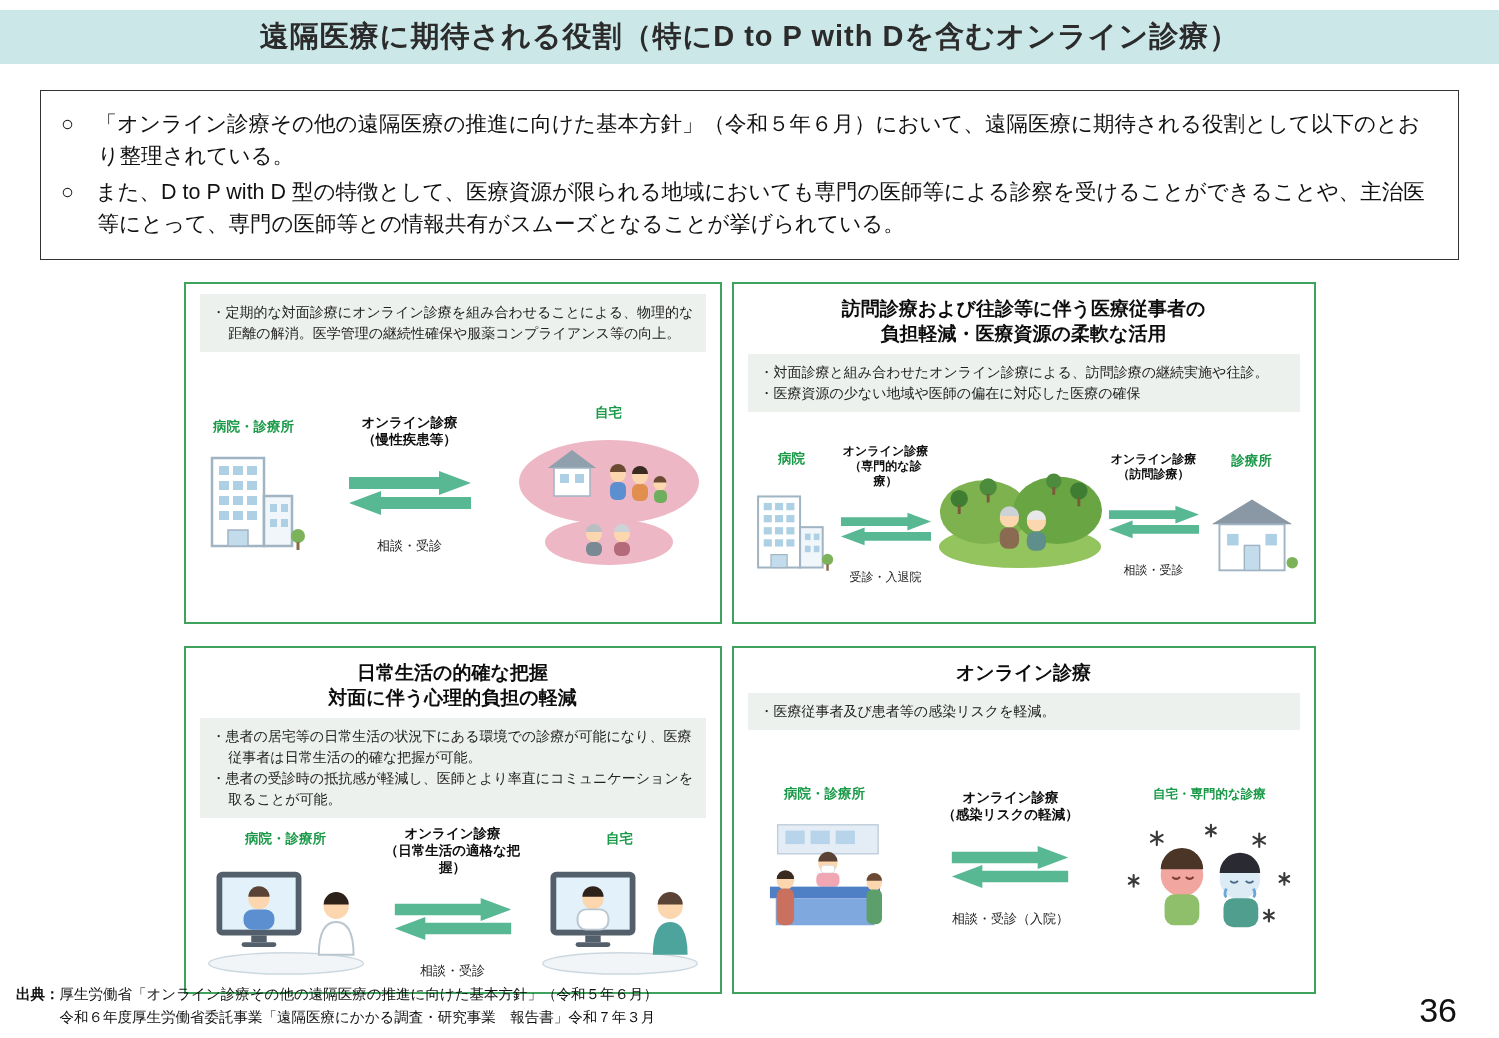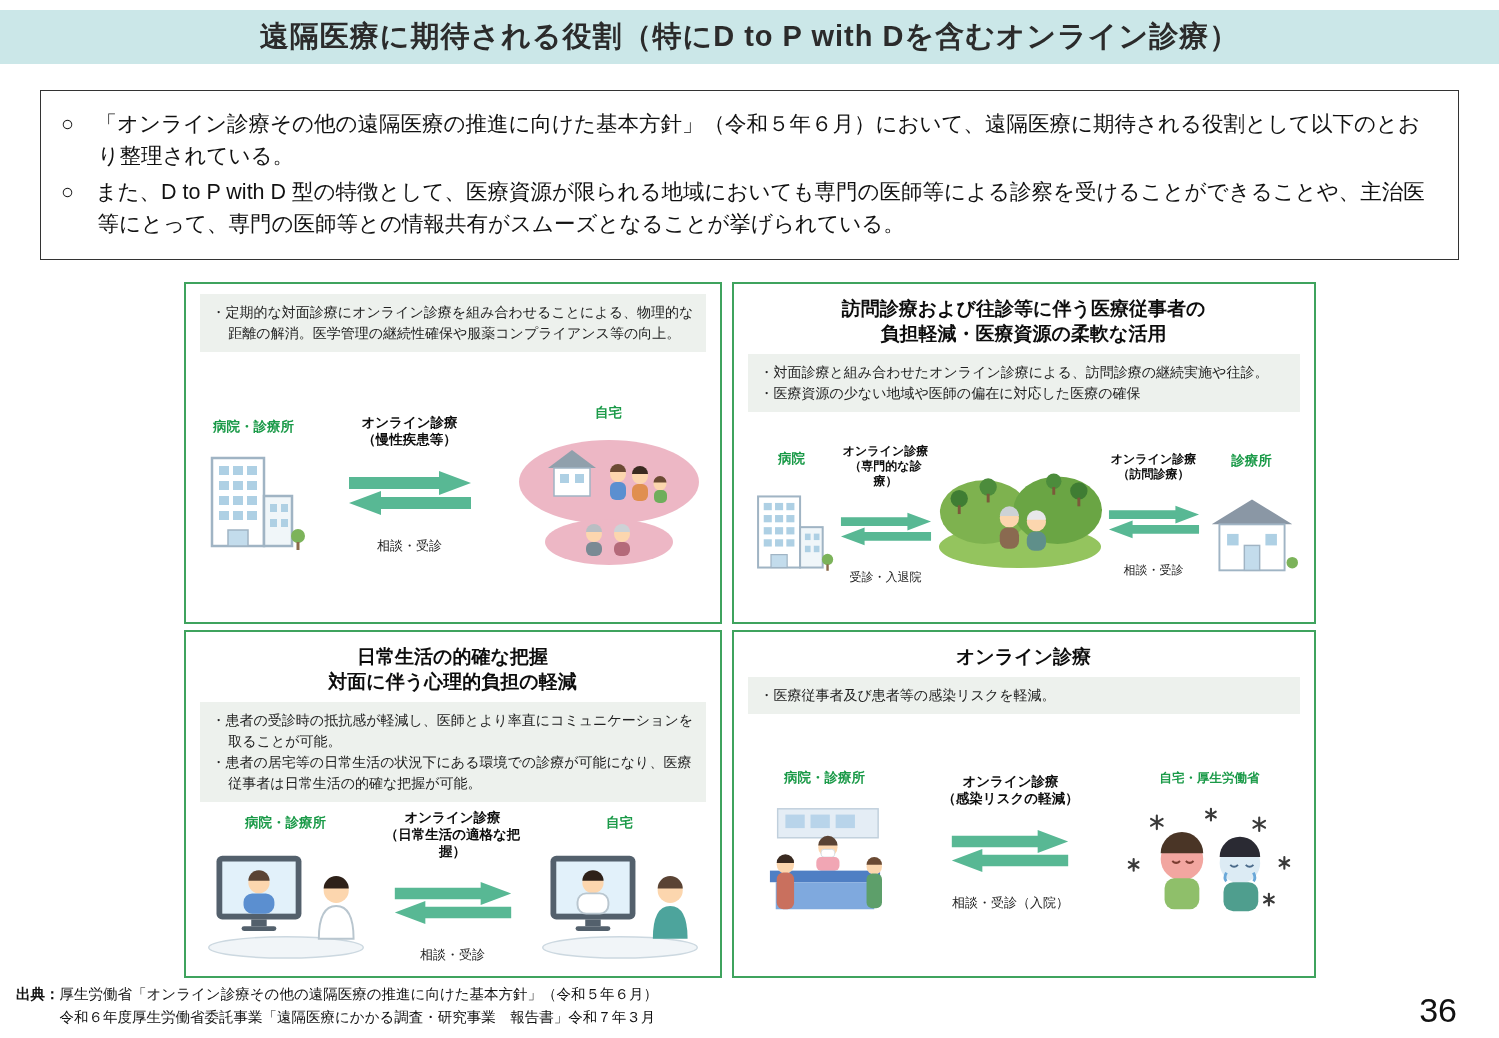--- a/index.html
+++ b/index.html
@@ -32,21 +32,21 @@
 
   .panel-grid{
     width:1132px;margin:22px auto 0;
     display:grid;grid-template-columns:1fr 1fr;column-gap:10px;row-gap:6px;
   }
   .panel{
     border:2px solid var(--panel-border);background:#fff;
     padding:10px 14px 8px;display:flex;flex-direction:column;
   }
   .panel-top{height:342px;}
-  .panel-bottom{height:348px;}
+  .panel-bottom{height:348px;margin-top:16px;}
   .panel-title{
     text-align:center;font-weight:700;font-size:19px;line-height:1.32;
     color:#0d0d0d;white-space:pre-line;margin:2px 0 8px;
   }
   .bullet-box{
     background:var(--bullet-bg);padding:8px 12px;font-size:14px;line-height:1.5;color:#222;
   }
   .bullet{padding-left:1.2em;text-indent:-1.2em;}
   .illo-row{
     flex:1;display:flex;align-items:center;justify-content:space-between;
@@ -247,22 +247,22 @@
           <circle cx="90" cy="80" r="6" fill="#7cb35a"></circle>
         </svg>
       </div>
     </div>
   </section>
 
   <section class="panel panel-bottom">
     <h2 class="panel-title">日常生活の的確な把握
 対面に伴う心理的負担の軽減</h2>
     <div class="bullet-box">
+      <p class="bullet">・患者の居宅等の日常生活の状況下にある環境での診療が可能になり、医療従事者は日常生活の的確な把握が可能。</p>
       <p class="bullet">・患者の受診時の抵抗感が軽減し、医師とより率直にコミュニケーションを取ることが可能。</p>
-      <p class="bullet">・患者の居宅等の日常生活の状況下にある環境での診療が可能になり、医療従事者は日常生活の的確な把握が可能。</p>
     </div>
     <div class="illo-row">
       <div class="illo-col">
         <span class="place-label">病院・診療所</span>
         <svg width="168" height="112" viewBox="0 0 168 116">
           <ellipse cx="84" cy="103" rx="80" ry="11" fill="#f1f5f8" stroke="#ccd8e0" stroke-width="1.5"></ellipse>
           <rect x="12" y="8" width="88" height="66" rx="6" fill="#53606c"></rect>
           <rect x="18" y="14" width="76" height="54" fill="#e2f1fa"></rect>
           <circle cx="56" cy="36" r="11" fill="#fcd6ae"></circle>
           <path d="M45 34 a11 11 0 0 1 22 0" fill="#5a4334"></path>
@@ -332,21 +332,21 @@
       <div class="arrow-col">
         <span class="arrow-label">オンライン診療
 （感染リスクの軽減）</span>
         <svg class="arrows" viewBox="0 0 130 48" width="124" height="46">
           <polygon points="4,8 94,8 94,2 126,14 94,26 94,20 4,20"></polygon>
           <polygon points="126,28 36,28 36,22 4,34 36,46 36,40 126,40"></polygon>
         </svg>
         <span class="arrow-sub">相談・受診（入院）</span>
       </div>
       <div class="illo-col">
-        <span class="place-label" style="font-size:12.5px">自宅・厚生労働省</span>
+        <span class="place-label" style="font-size:12.5px">自宅・専門的な診療</span>
         <svg width="176" height="114" viewBox="0 0 180 118">
           <g stroke="#3a3a3a" stroke-width="2.2" stroke-linecap="round" fill="none">
             <g transform="translate(36,20)">
                 <path d="M0,-7 V7 M-6,-3.5 L6,3.5 M-6,3.5 L6,-3.5"></path>
               </g>
             <g transform="translate(92,12)">
                 <path d="M0,-6 V6 M-5,-3 L5,3 M-5,3 L5,-3"></path>
               </g>
             <g transform="translate(142,22)">
                 <path d="M0,-7 V7 M-6,-3.5 L6,3.5 M-6,3.5 L6,-3.5"></path>

